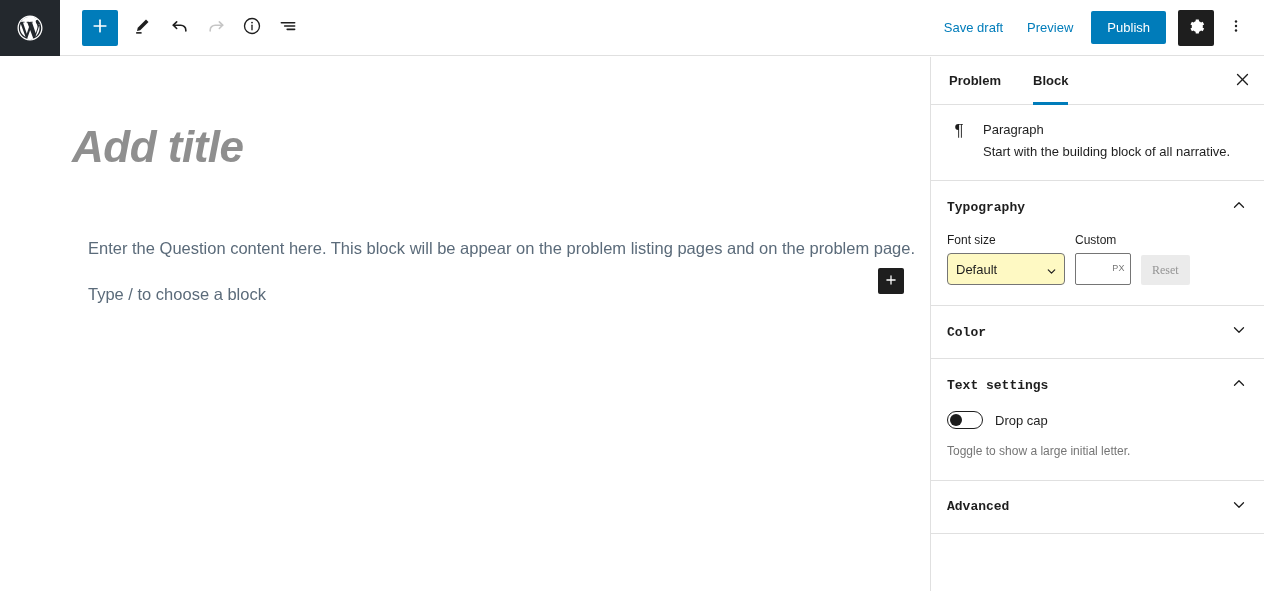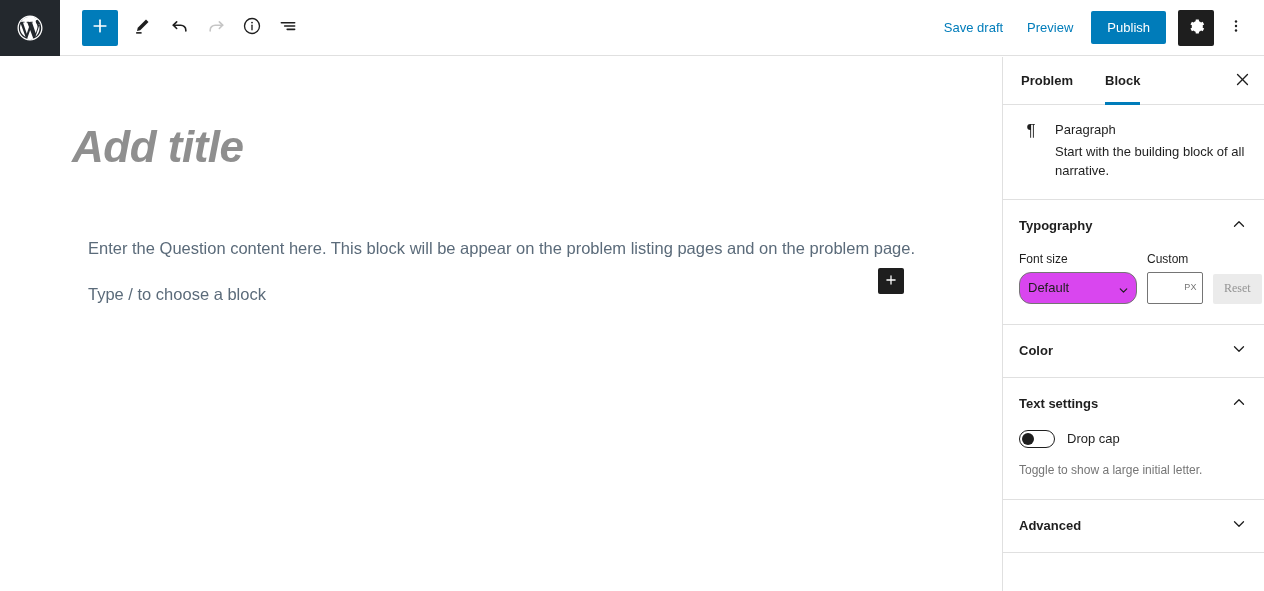--- a/index.html
+++ b/index.html
@@ -171,21 +171,21 @@
     justify-content: center;
     cursor: pointer;
     padding: 0;
   }
 
   
   .sidebar {
     position: absolute;
     top: 57px;
     right: 0;
-    width: 262px;
+    width: 334px;
     height: 534px;
     background: #ffffff;
     border-left: 1px solid #e0e0e0;
     overflow: hidden;
   }
   .sidebar-tabs {
     height: 48px;
     display: flex;
     align-items: stretch;
     border-bottom: 1px solid #e0e0e0;
@@ -261,40 +261,41 @@
     align-items: center;
     justify-content: space-between;
     padding: 15px 16px;
     cursor: pointer;
     user-select: none;
   }
   .panel-title {
     font-size: 13px;
     font-weight: bold;
     color: #1e1e1e;
+    font-family: Liberation Mono, monospace;
   }
   .panel-body { padding: 0 16px 20px 16px; }
 
   .field-row {
     display: flex;
     gap: 10px;
     align-items: flex-end;
   }
   .field-col-label {
     font-size: 12px;
     color: #1e1e1e;
     margin-bottom: 6px;
     display: block;
   }
   .fs-select {
     width: 118px;
     height: 32px;
     border: 1px solid #757575;
-    border-radius: 12px;
-    background: #d946ef;
+    border-radius: 4px;
+    background: #fef9c3;
     font-size: 13px;
     color: #1e1e1e;
     padding: 0 24px 0 8px;
     font-family: "Liberation Sans", sans-serif;
     appearance: none;
     -webkit-appearance: none;
     cursor: pointer;
   }
   .select-wrap { position: relative; display: inline-block; }
   .select-chevron {

